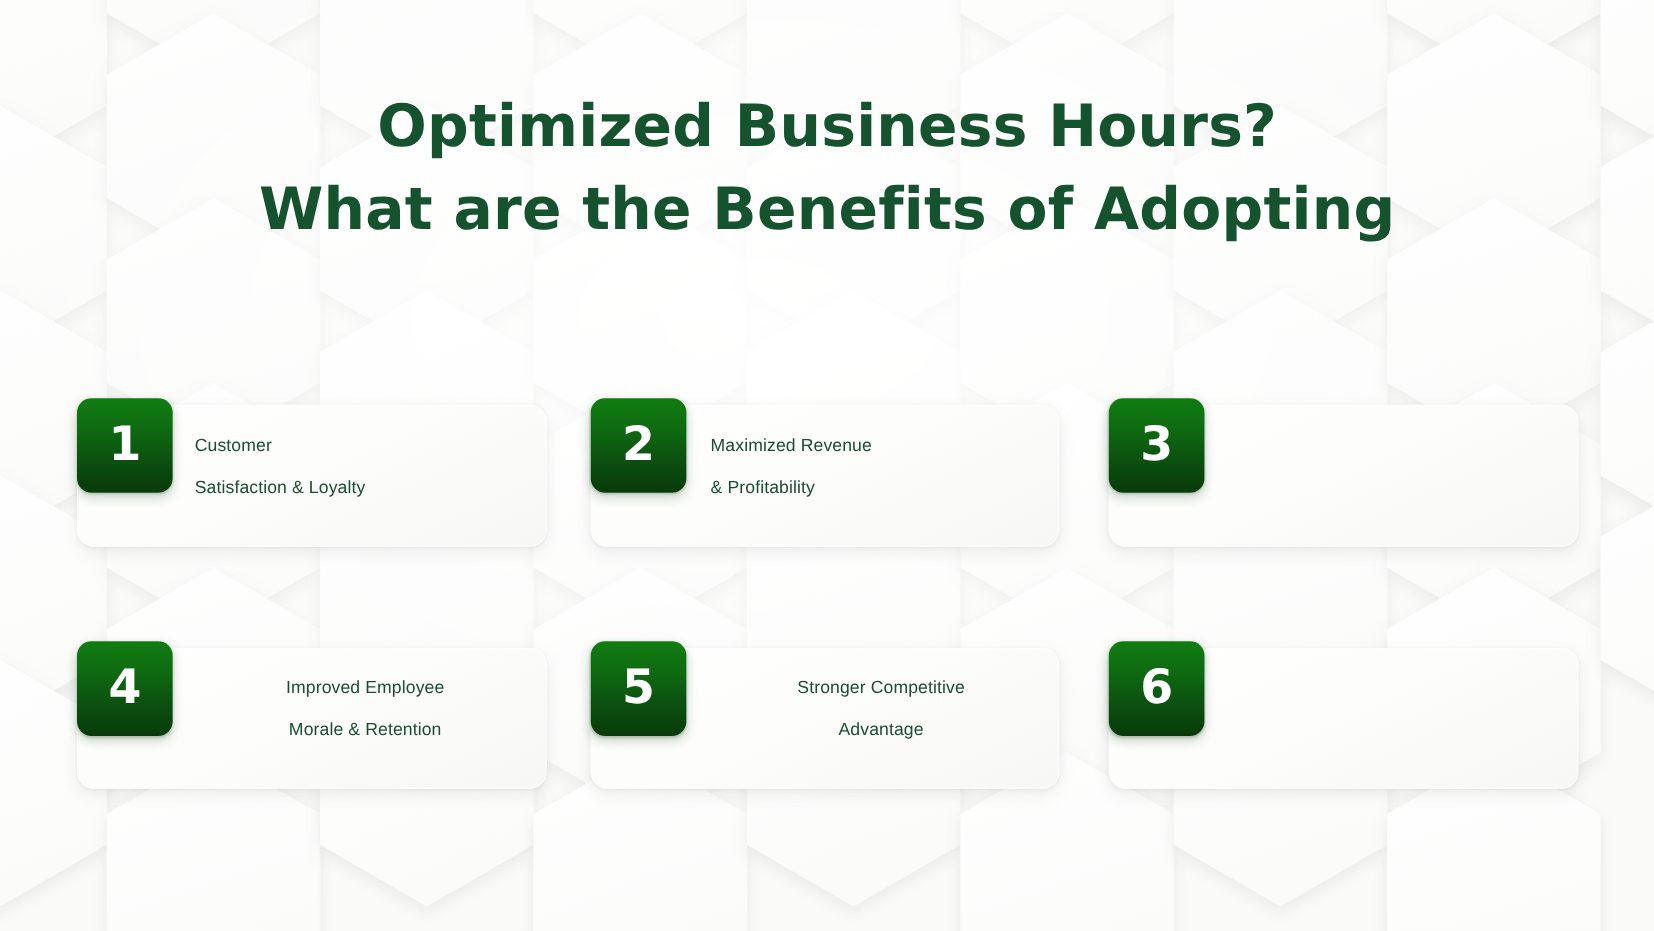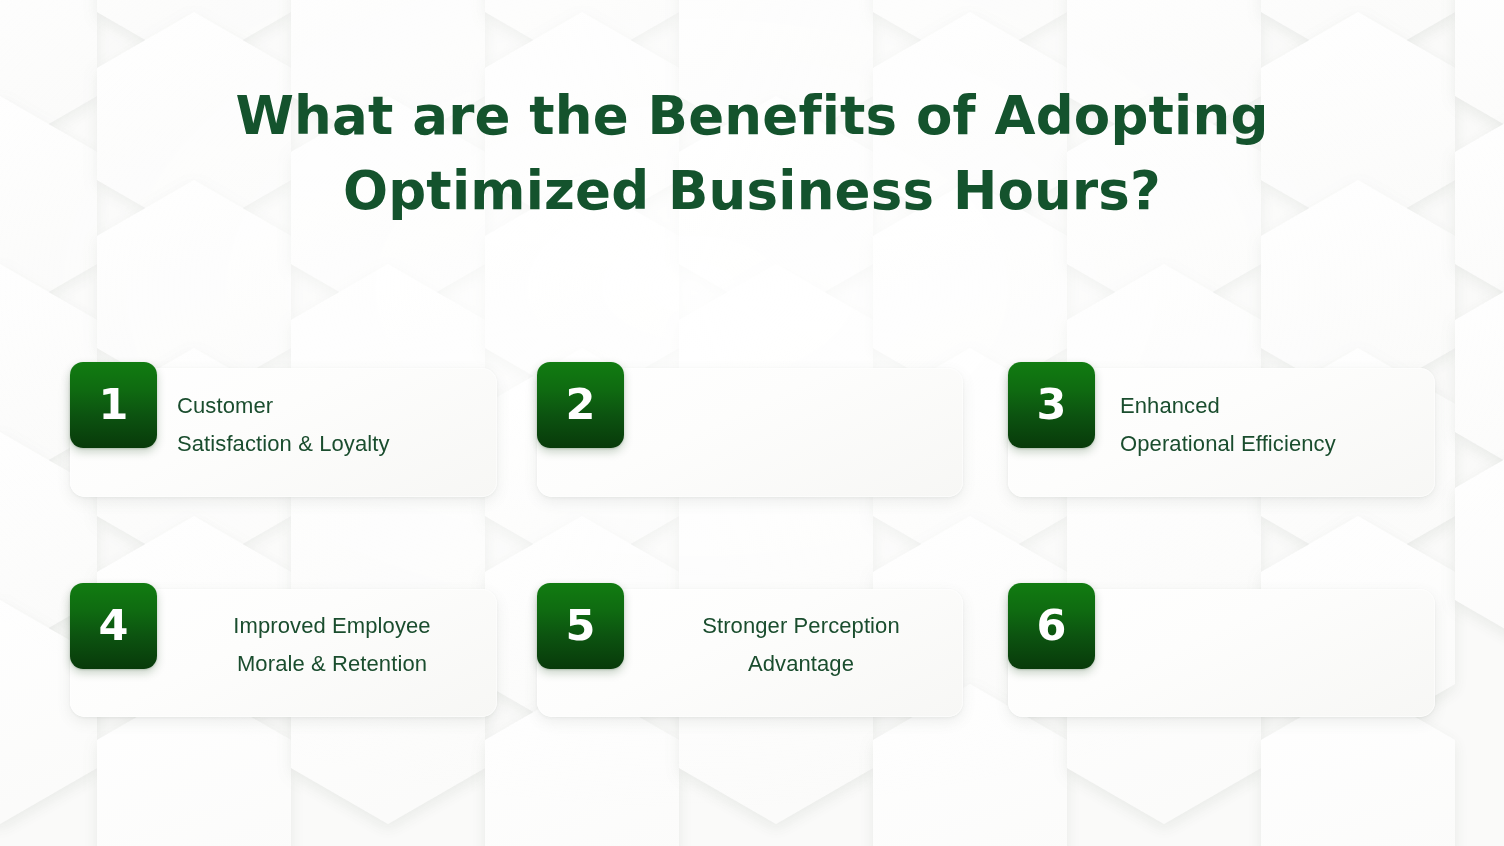--- a/index.html
+++ b/index.html
@@ -111,21 +111,21 @@
     transform:translateY(-1px);
   }
 
   
   .card-label {
     position:absolute;
     z-index:3;
     color:#1a4d2e;
     font-family:"Liberation Sans", sans-serif;
     font-weight:400;
-    font-size:22px;
+    font-size:16px;
     line-height:38px;
     letter-spacing:0.1px;
     white-space:pre-line;
   }
   .card-label.r1 { top:387px; }
   .card-label.r2 { top:607px;text-align:center; }
   .card-label.c1 { left:177px; width:310px; }
   .card-label.c2 { left:646px; width:310px; }
   .card-label.c3 { left:1120px; width:312px; }
 </style>
@@ -208,55 +208,55 @@
     <use href="#hexcell" x="1552" y="376"></use>
     <use href="#hexcell" x="1552" y="544"></use>
   </g>
 </svg>
 
 <div id="bg-wash"></div>
 
 <div class="stage">
 
   <div class="title-block">
+    <span class="title-line">Optimized Business Hours?</span>
     <span class="title-line">What are the Benefits of Adopting</span>
-    <span class="title-line">Optimized Business Hours?</span>
   </div>
 
   <div class="card col-1 row-1"></div>
   <div class="badge c1 r1">
     <span class="badge-num">1</span>
   </div>
   <div class="card-label c1 r1">Customer
 Satisfaction &amp; Loyalty</div>
 
   <div class="card col-2 row-1"></div>
   <div class="badge c2 r1">
     <span class="badge-num">2</span>
   </div>
+  <div class="card-label c2 r1">Maximized Revenue
+&amp; Profitability</div>
 
   <div class="card col-3 row-1"></div>
   <div class="badge c3 r1">
     <span class="badge-num">3</span>
   </div>
-  <div class="card-label c3 r1">Enhanced
-Operational Efficiency</div>
 
   <div class="card col-1 row-2"></div>
   <div class="badge c1 r2">
     <span class="badge-num">4</span>
   </div>
   <div class="card-label c1 r2">Improved Employee
 Morale &amp; Retention</div>
 
   <div class="card col-2 row-2"></div>
   <div class="badge c2 r2">
     <span class="badge-num">5</span>
   </div>
-  <div class="card-label c2 r2">Stronger Perception
+  <div class="card-label c2 r2">Stronger Competitive
 Advantage</div>
 
   <div class="card col-3 row-2"></div>
   <div class="badge c3 r2">
     <span class="badge-num">6</span>
   </div>
 
 </div>
 
 </body></html>

